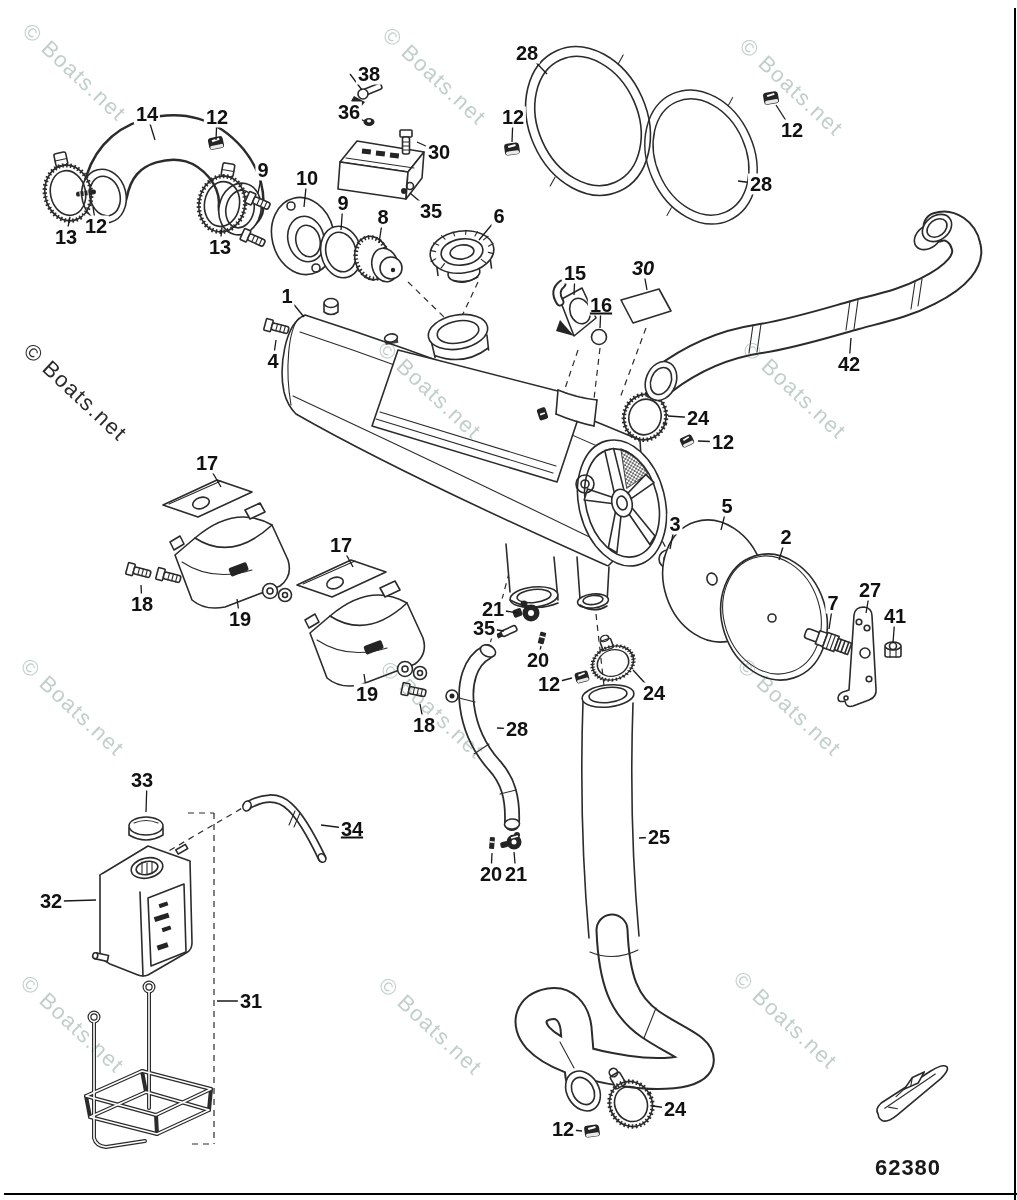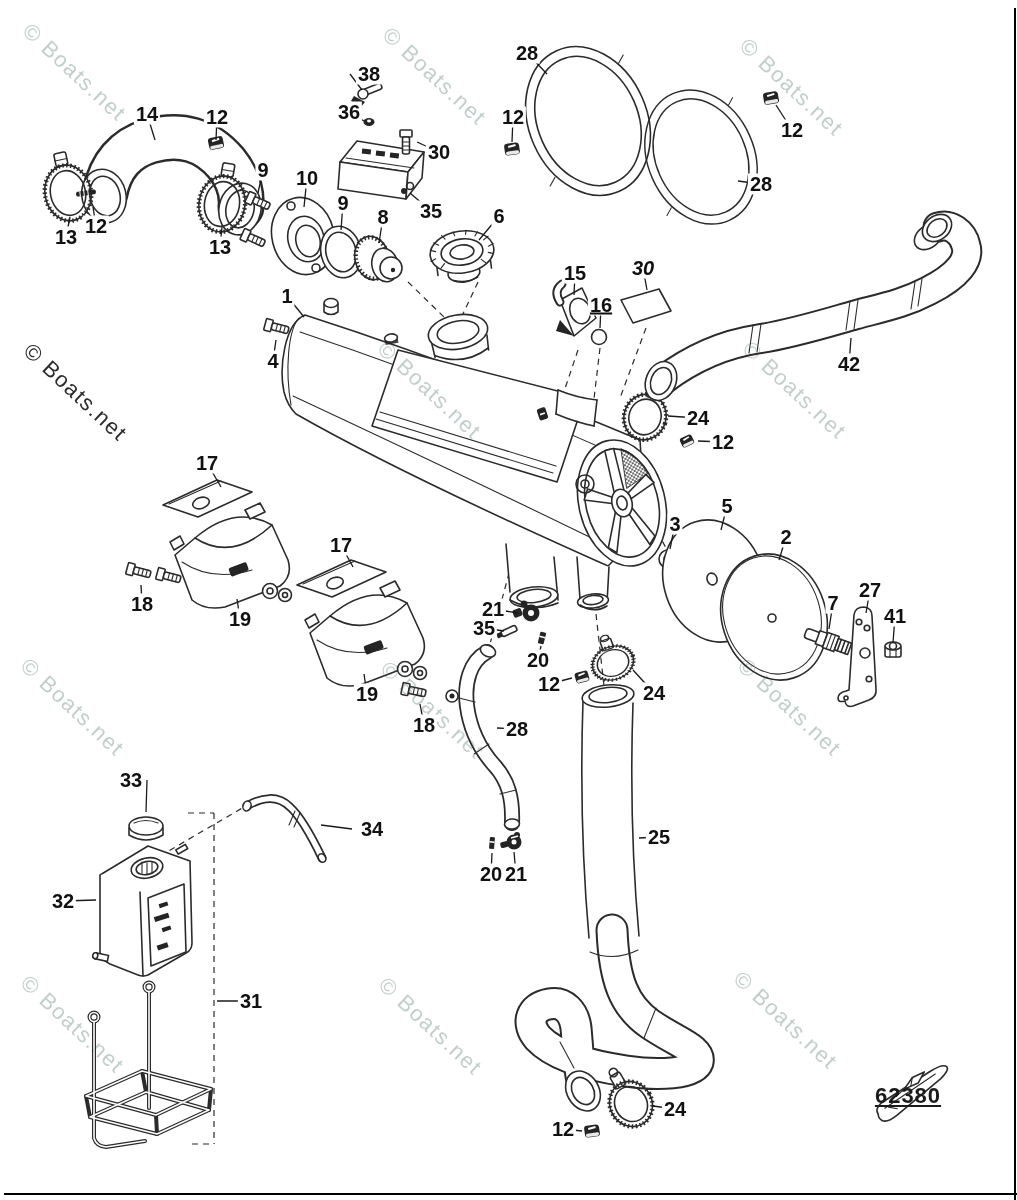--- a/index.html
+++ b/index.html
@@ -585,26 +585,26 @@
       <div class="callout" style="left: 538px; top: 660px;">20</div>
       <div class="callout" style="left: 549px; top: 684px;">12</div>
       <div class="callout" style="left: 654px; top: 693px;">24</div>
       <div class="callout" style="left: 517px; top: 729px;">28</div>
       <div class="callout" style="left: 833px; top: 603px;">7</div>
       <div class="callout" style="left: 870px; top: 590px;">27</div>
       <div class="callout" style="left: 895px; top: 616px;">41</div>
       <div class="callout" style="left: 659px; top: 837px;">25</div>
       <div class="callout" style="left: 491px; top: 874px;">20</div>
       <div class="callout" style="left: 516px; top: 874px;">21</div>
-      <div class="callout" style="left: 131px; top: 780px;">33</div>
-      <div class="callout" style="left: 372px; top: 829px;">34</div>
-      <div class="callout" style="left: 63px; top: 901px;">32</div>
+      <div class="callout" style="left: 142px; top: 780px;">33</div>
+      <div class="callout" style="left: 352px; top: 829px; text-decoration: underline;">34</div>
+      <div class="callout" style="left: 51px; top: 901px;">32</div>
       <div class="callout" style="left: 251px; top: 1001px;">31</div>
       <div class="callout" style="left: 675px; top: 1109px;">24</div>
       <div class="callout" style="left: 563px; top: 1129px;">12</div>
     </div>
 
-<div class="drawing-number" style="left: 908px; top: 1096px; position: absolute; text-decoration: underline;">62380</div>
+<div class="drawing-number" style="left: 908px; top: 1168px; position: absolute;">62380</div>
 
 <div class="border-right"></div>
 <div class="border-bottom"></div>
 
 </div>
 
 </body></html>

